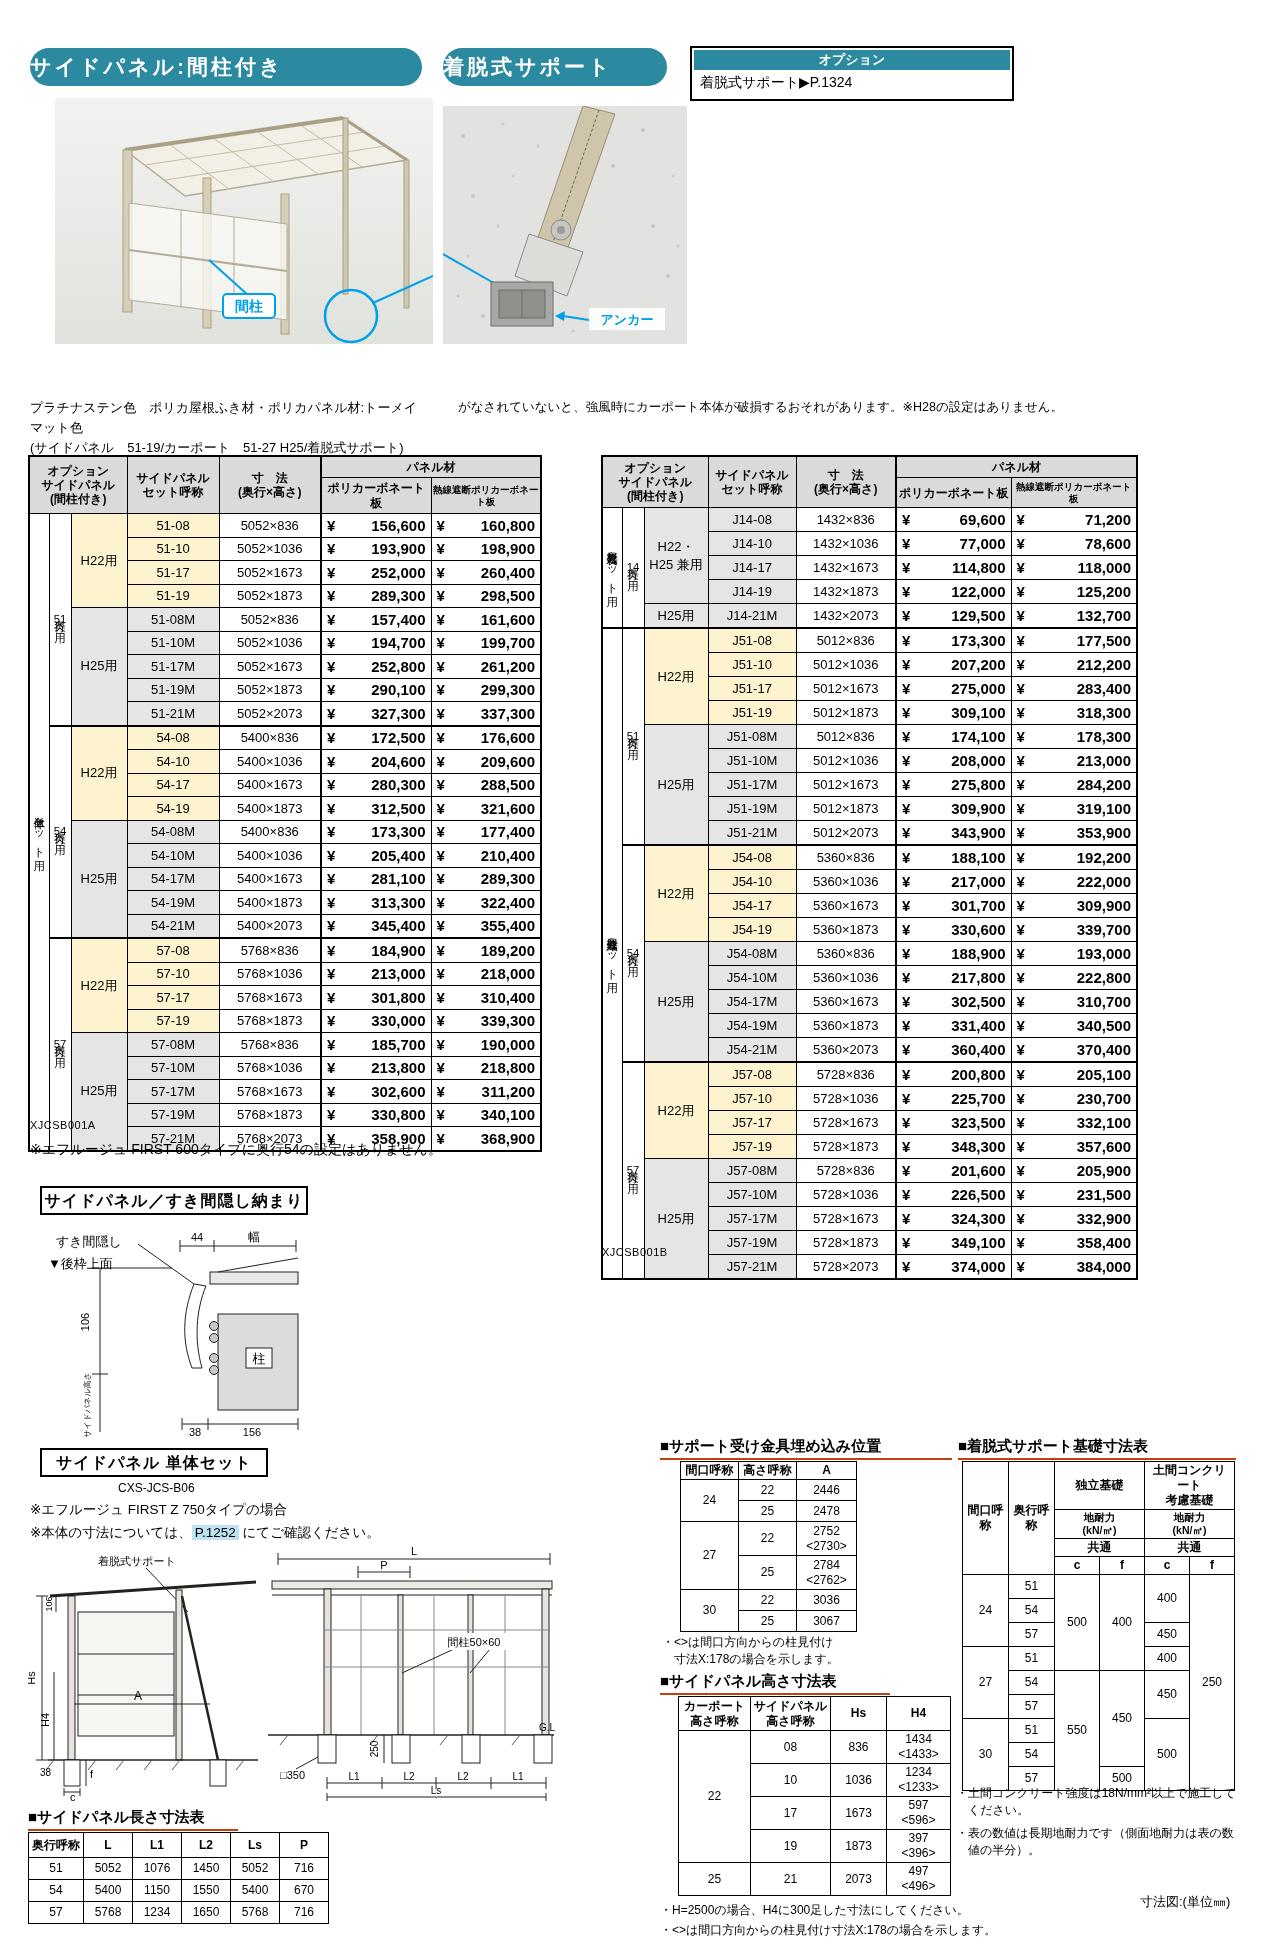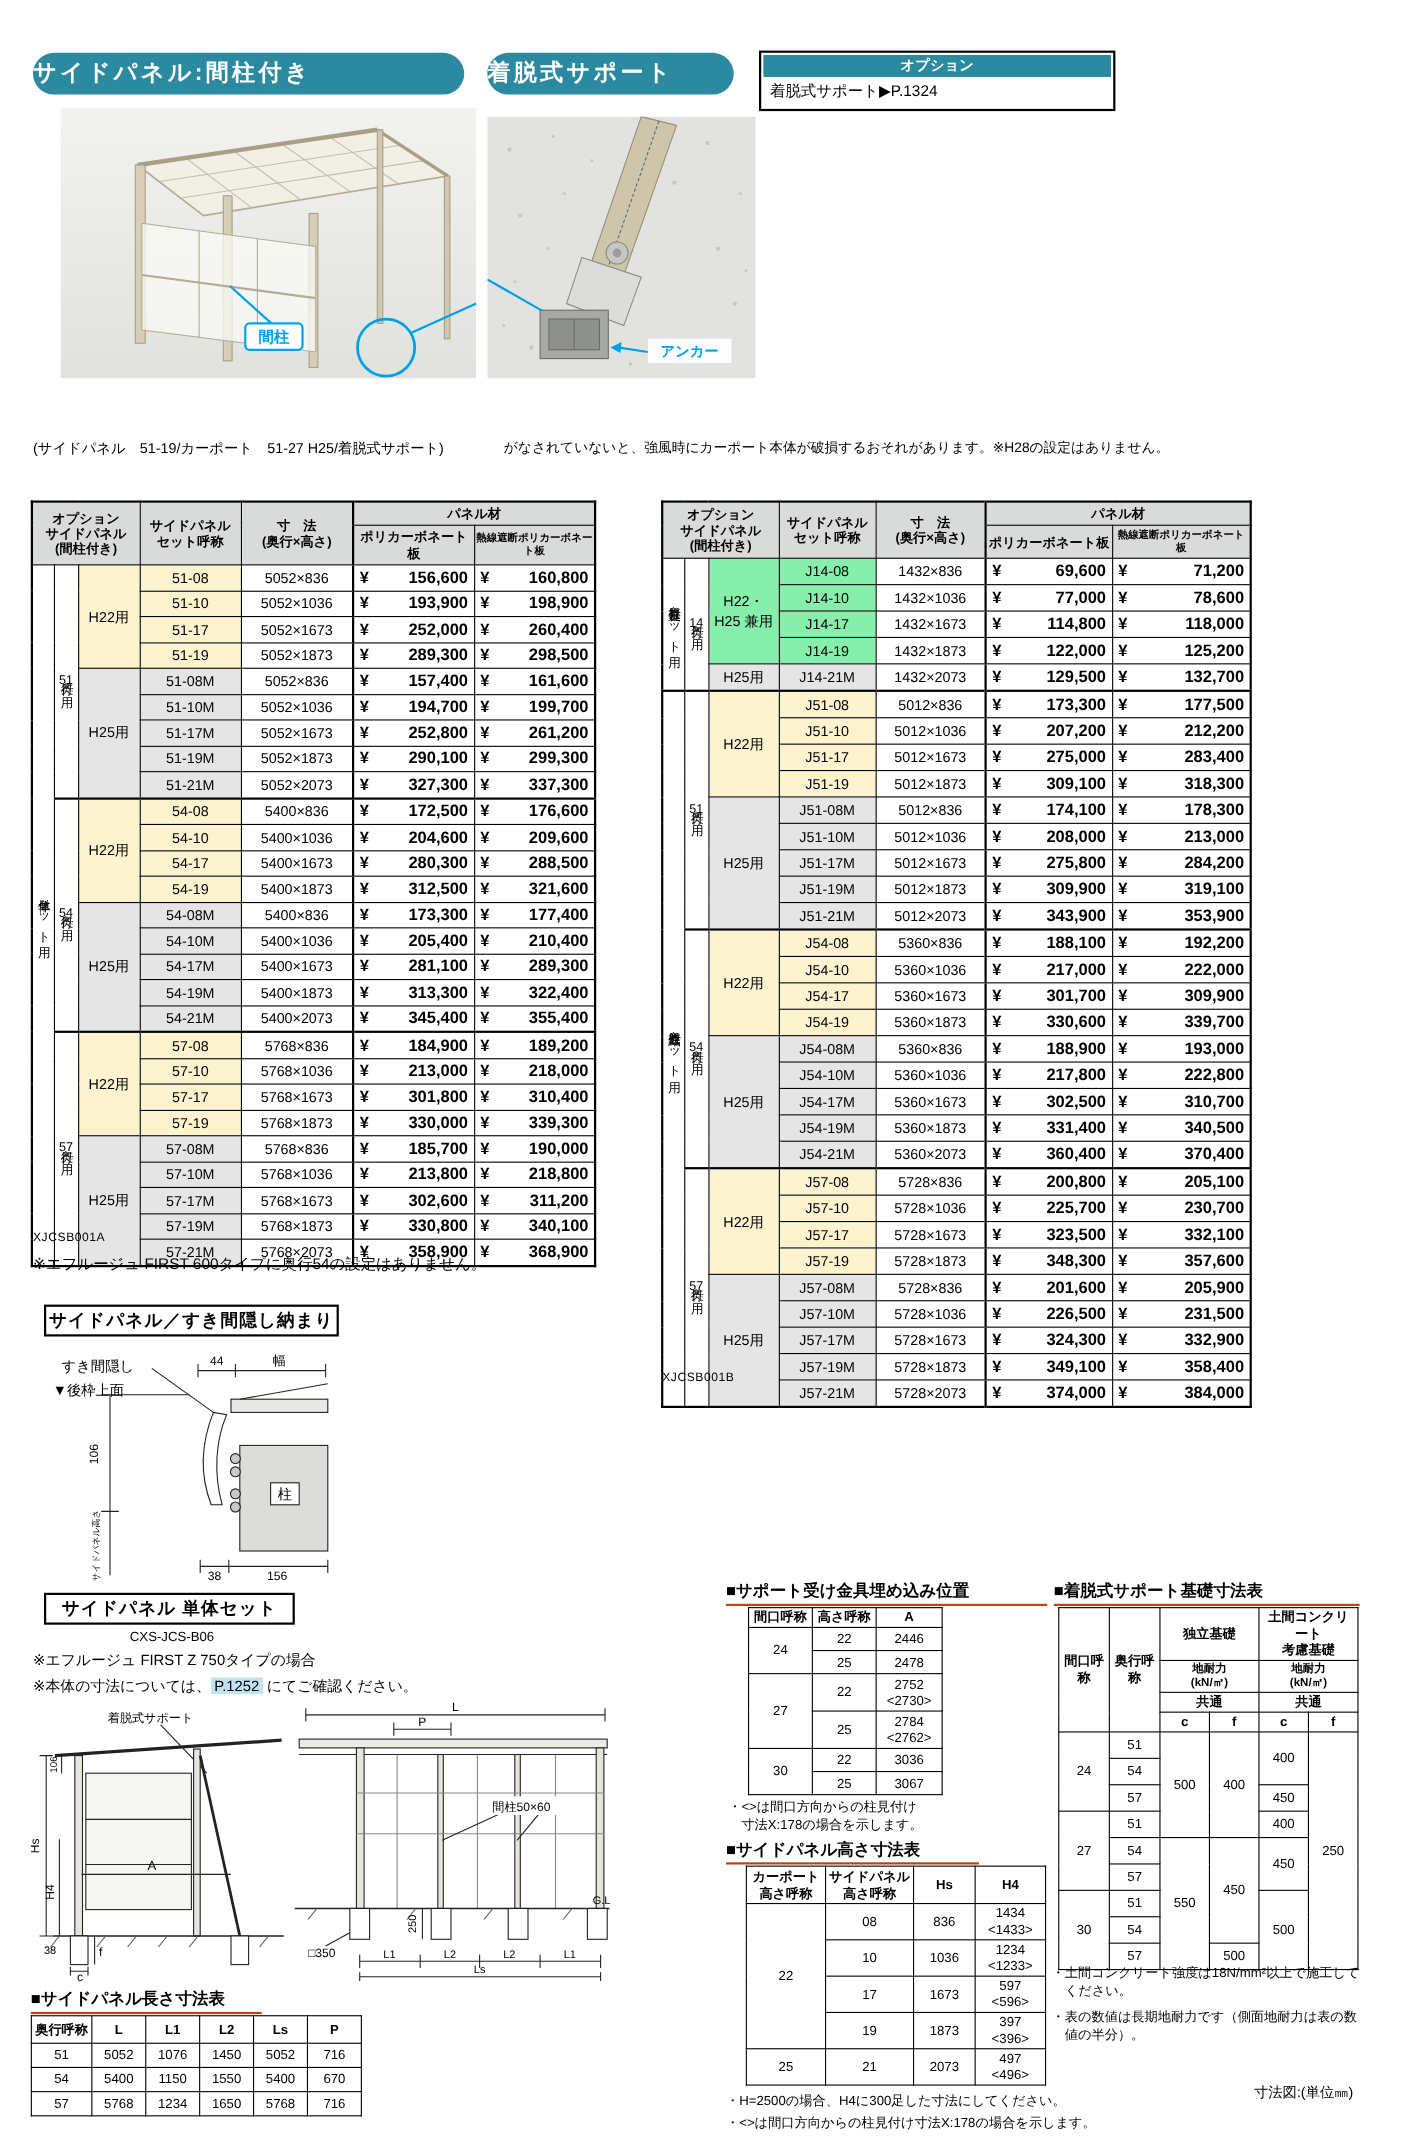--- a/index.html
+++ b/index.html
@@ -29,21 +29,21 @@
   .bigtbl th{background:#d9dada;font-size:12px;font-weight:bold;white-space:pre-line;line-height:1.2;padding:3px 0}
   .bigtbl th.heat{font-size:9.5px}
   .bigtbl th.poly{font-size:12px}
   .bigtbl th.pthick,.bigtbl td.p1{border-left:2px solid #000}
   .bigtbl td{font-size:13px}
   .l-tbl td{height:22.5px}
   .r-tbl td{height:23px}
   .gstart td{border-top:2px solid #000}
   .h22{background:#fdf3cf}
   .h25{background:#e5e5e5}
-  .plain{background:#86efac}
+  .plain{background:#e5e5e5}
   td.price{font-weight:bold;font-size:15px;padding:0 5px;background:#fff}
   td.price .pwrap{display:flex;justify-content:space-between;align-items:center}
   td.size{background:#fff}
   .vtext{writing-mode:vertical-rl;text-orientation:upright;letter-spacing:1px;font-size:11.5px;
          line-height:1.05;display:inline-block}
   .tcy{text-combine-upright:all}
 
   .smalltbl{border:1.5px solid #000;background:#fff}
   .smalltbl th,.smalltbl td{border:1px solid #000;font-size:12px;text-align:center;vertical-align:middle;
         white-space:pre-line;line-height:1.25;padding:1px 2px}
@@ -134,20 +134,21 @@
   <rect x="56" y="184" width="46" height="28" fill="#8e908c" stroke="#6b6d6a"></rect>
   <line x1="79" y1="184" x2="79" y2="212" stroke="#6b6d6a"></line>
 
   <polygon points="112,210 122,205 121,215" fill="#00a0e9"></polygon>
   <line x1="120" y1="210" x2="146" y2="214" stroke="#00a0e9" stroke-width="2"></line>
   <rect x="146" y="202" width="76" height="22" fill="#fff" fill-opacity="0.9"></rect>
   <text x="184" y="218" font-size="13" font-weight="bold" fill="#00a0e9" text-anchor="middle">アンカー</text>
 </svg>
 
 <div class="abs cap" style="left:30px;top:398px;width:400px">
+  <div>プラチナステン色　ポリカ屋根ふき材・ポリカパネル材:トーメイマット色</div>
   <div>(サイドパネル　51-19/カーポート　51-27 H25/着脱式サポート)</div>
 </div>
 
 <div class="abs note" style="left:432px;top:398px;width:846px">
   <div class="ind">がなされていないと、強風時にカーポート本体が破損するおそれがあります。※H28の設定はありません。</div>
 </div>
 
 <table class="abs bigtbl l-tbl" style="left:28px;top:455px;width:512px">
   <colgroup>
       <col style="width:20px">

